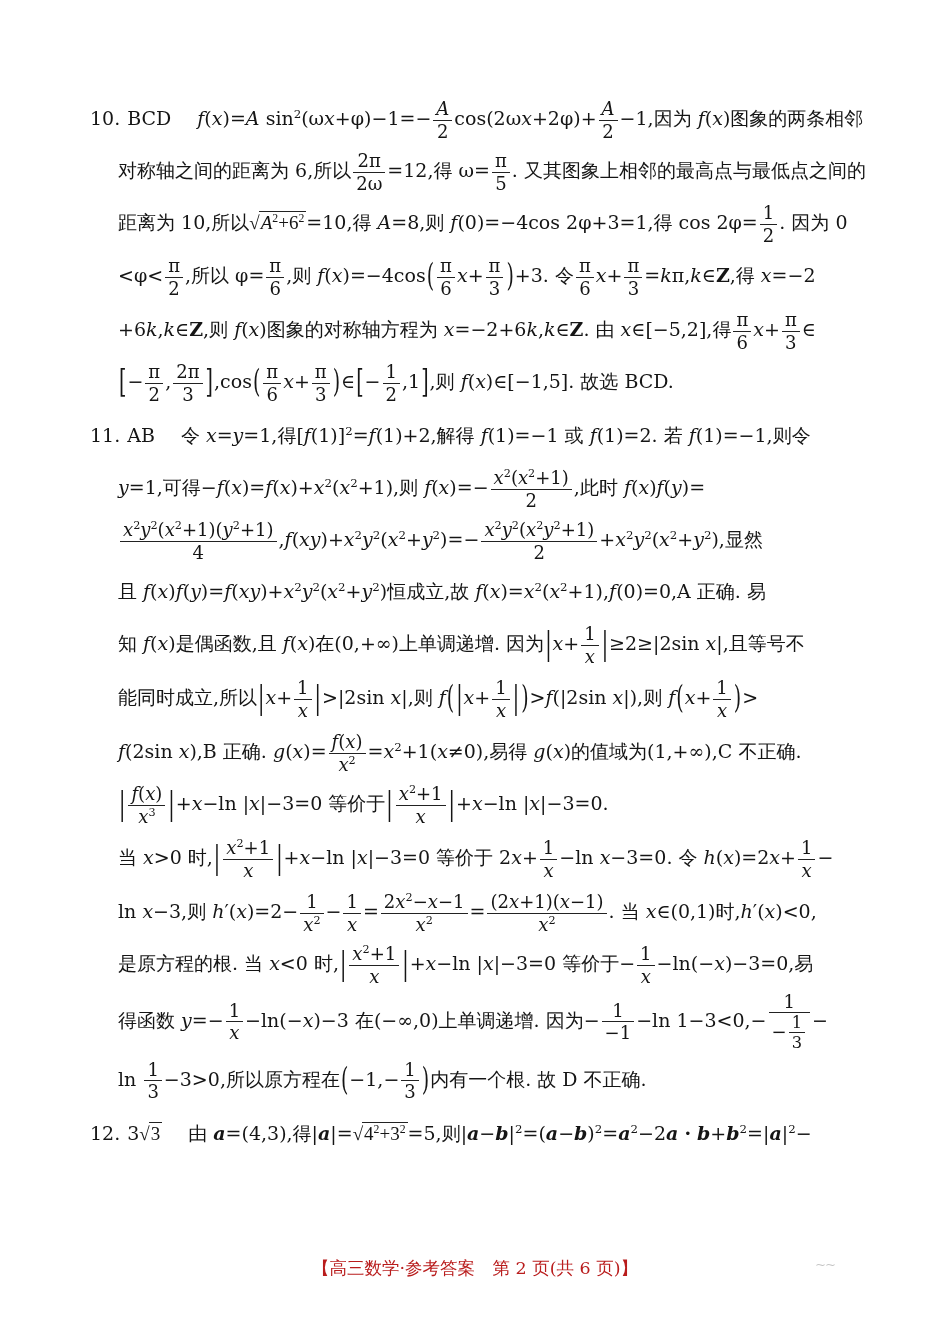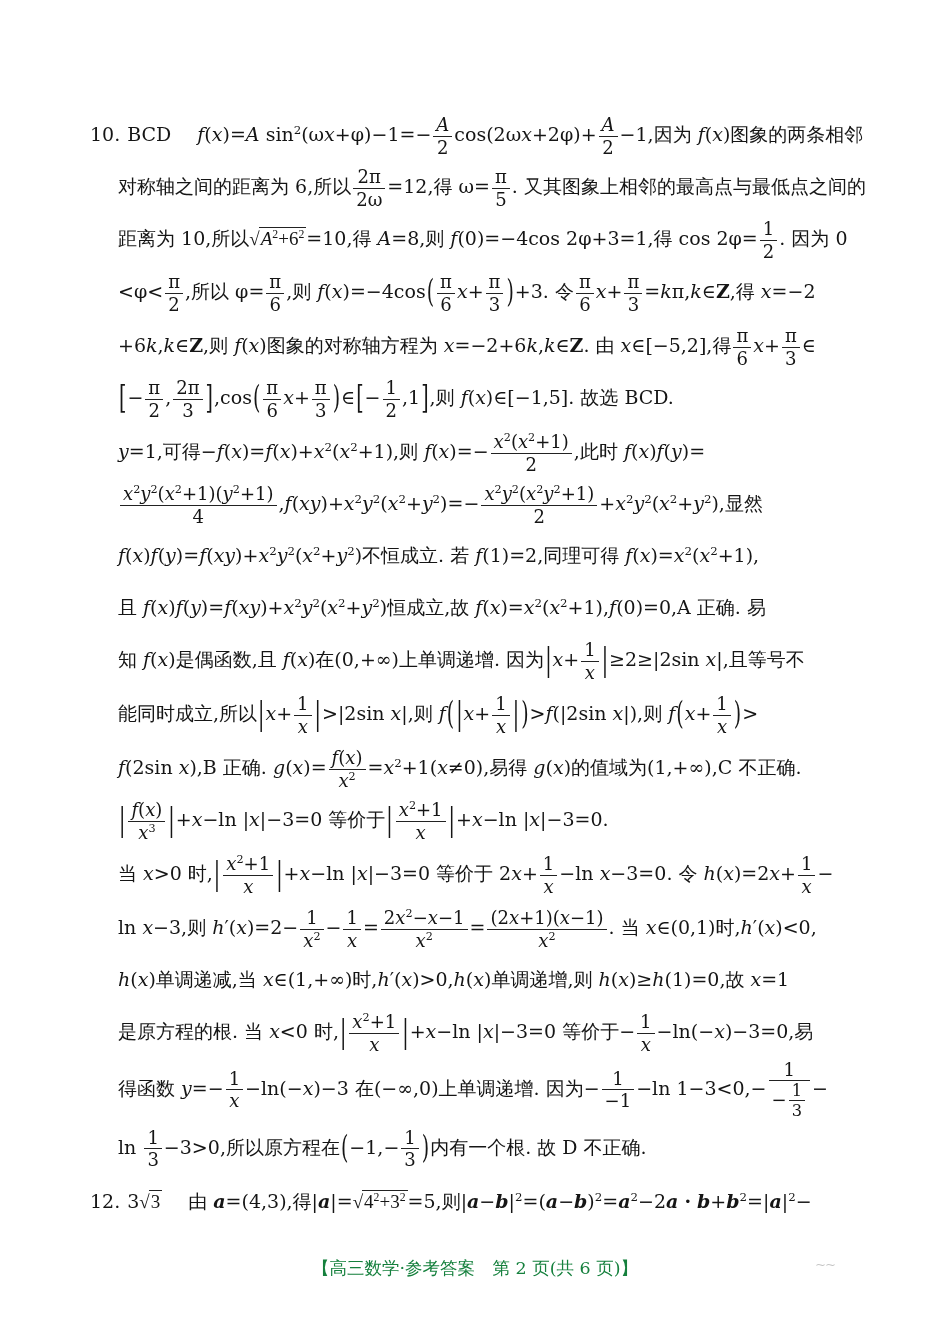--- a/index.html
+++ b/index.html
@@ -1,68 +1,67 @@
 <!DOCTYPE html>
 <html><head>
 <meta charset="utf-8">
 <style>
   html,body{margin:0;padding:0;}
   body{
     width:950px;height:1336px;position:relative;overflow:hidden;
     background:#ffffff;color:#151515;
     font-family:"DejaVu Serif","Liberation Serif",serif;
   }
-  .content{position:absolute;left:90px;top:108px;width:784px;font-size:19px;}
+  .content{position:absolute;left:90px;top:92px;width:784px;font-size:19px;}
   .item{margin:0;}
   .line{line-height:52px;white-space:nowrap;padding-left:28px;}
   .line.first{padding-left:0;}
   .num{margin-right:7px;}
   .ans{margin-right:26px;}
   i{font-style:italic;}
   .rm i,.bz i{font-style:normal;}
   .bz{font-weight:bold;}
   .bv{font-weight:bold;}
   .bv i{font-weight:bold;font-style:italic;}
   .frac{display:inline-block;vertical-align:middle;text-align:center;margin:0 2px;font-size:0.95em;}
   .fnum,.fden{display:block;line-height:1.18;padding:0 3px;}
   .fnum{border-bottom:1.3px solid #222;}
   .fden .frac{font-size:0.9em;}
   sup{font-size:0.62em;line-height:0;vertical-align:0.62em;}
   .sqrt{white-space:nowrap;font-family:Liberation Serif, serif;}
   .radical{margin-right:-1px;}
   .radicand{border-top:1.3px solid #222;padding:0 2px;}
   .big{display:inline-block;transform:scaleY(1.7);transform-origin:center 58%;vertical-align:middle;margin:0 1px;}
-  .footer{position:absolute;left:0;right:0;top:1256px;text-align:center;font-size:17.5px;color:#15803d;}
+  .footer{position:absolute;left:0;right:0;top:1256px;text-align:center;font-size:17.5px;color:#b91c1c;}
   .artifact{position:absolute;left:816px;top:1260px;color:#c4c4c4;font-size:9px;letter-spacing:1px;}
 </style>
 </head>
 <body>
 
 <div class="page">
   <main class="content" id="items">
       <section class="item">
         <div class="line first"><span class="num">10.</span><span class="ans"><span class="rm"><i>BCD</i></span></span><i>f</i>(<i>x</i>)=<i>A</i> <span class="rm"><i>sin</i></span><sup>2</sup>(ω<i>x</i>+φ)−1=−<span class="frac"><span class="fnum"><i>A</i></span><span class="fden">2</span></span><span class="rm"><i>cos</i></span>(2ω<i>x</i>+2φ)+<span class="frac"><span class="fnum"><i>A</i></span><span class="fden">2</span></span>−1,因为 <i>f</i>(<i>x</i>)图象的两条相邻</div>
         <div class="line">对称轴之间的距离为 6,所以<span class="frac"><span class="fnum">2π</span><span class="fden">2ω</span></span>=12,得 ω=<span class="frac"><span class="fnum">π</span><span class="fden">5</span></span>. 又其图象上相邻的最高点与最低点之间的</div>
         <div class="line">距离为 10,所以<span class="sqrt"><span class="radical">√</span><span class="radicand"><i>A</i><sup>2</sup>+6<sup>2</sup></span></span>=10,得 <i>A</i>=8,则 <i>f</i>(0)=−4<span class="rm"><i>cos</i></span> 2φ+3=1,得 <span class="rm"><i>cos</i></span> 2φ=<span class="frac"><span class="fnum">1</span><span class="fden">2</span></span>. 因为 0</div>
         <div class="line">&lt;φ&lt;<span class="frac"><span class="fnum">π</span><span class="fden">2</span></span>,所以 φ=<span class="frac"><span class="fnum">π</span><span class="fden">6</span></span>,则 <i>f</i>(<i>x</i>)=−4<span class="rm"><i>cos</i></span><span class="big">(</span><span class="frac"><span class="fnum">π</span><span class="fden">6</span></span><i>x</i>+<span class="frac"><span class="fnum">π</span><span class="fden">3</span></span><span class="big">)</span>+3. 令<span class="frac"><span class="fnum">π</span><span class="fden">6</span></span><i>x</i>+<span class="frac"><span class="fnum">π</span><span class="fden">3</span></span>=<i>k</i>π,<i>k</i>∈<span class="bz"><i>Z</i></span>,得 <i>x</i>=−2</div>
         <div class="line">+6<i>k</i>,<i>k</i>∈<span class="bz"><i>Z</i></span>,则 <i>f</i>(<i>x</i>)图象的对称轴方程为 <i>x</i>=−2+6<i>k</i>,<i>k</i>∈<span class="bz"><i>Z</i></span>. 由 <i>x</i>∈[−5,2],得<span class="frac"><span class="fnum">π</span><span class="fden">6</span></span><i>x</i>+<span class="frac"><span class="fnum">π</span><span class="fden">3</span></span>∈</div>
         <div class="line"><span class="big">[</span>−<span class="frac"><span class="fnum">π</span><span class="fden">2</span></span>,<span class="frac"><span class="fnum">2π</span><span class="fden">3</span></span><span class="big">]</span>,<span class="rm"><i>cos</i></span><span class="big">(</span><span class="frac"><span class="fnum">π</span><span class="fden">6</span></span><i>x</i>+<span class="frac"><span class="fnum">π</span><span class="fden">3</span></span><span class="big">)</span>∈<span class="big">[</span>−<span class="frac"><span class="fnum">1</span><span class="fden">2</span></span>,1<span class="big">]</span>,则 <i>f</i>(<i>x</i>)∈[−1,5]. 故选 <span class="rm"><i>BCD</i></span>.</div>
       </section>
       <section class="item">
+        <div class="line first"><span class="num">11.</span><span class="ans"><span class="rm"><i>AB</i></span></span>令 <i>x</i>=<i>y</i>=1,得[<i>f</i>(1)]<sup>2</sup>=<i>f</i>(1)+2,解得 <i>f</i>(1)=−1 或 <i>f</i>(1)=2. 若 <i>f</i>(1)=−1,则令</div>
         <div class="line"><i>y</i>=1,可得−<i>f</i>(<i>x</i>)=<i>f</i>(<i>x</i>)+<i>x</i><sup>2</sup>(<i>x</i><sup>2</sup>+1),则 <i>f</i>(<i>x</i>)=−<span class="frac"><span class="fnum"><i>x</i><sup>2</sup>(<i>x</i><sup>2</sup>+1)</span><span class="fden">2</span></span>,此时 <i>f</i>(<i>x</i>)<i>f</i>(<i>y</i>)=</div>
         <div class="line"><span class="frac"><span class="fnum"><i>x</i><sup>2</sup><i>y</i><sup>2</sup>(<i>x</i><sup>2</sup>+1)(<i>y</i><sup>2</sup>+1)</span><span class="fden">4</span></span>,<i>f</i>(<i>xy</i>)+<i>x</i><sup>2</sup><i>y</i><sup>2</sup>(<i>x</i><sup>2</sup>+<i>y</i><sup>2</sup>)=−<span class="frac"><span class="fnum"><i>x</i><sup>2</sup><i>y</i><sup>2</sup>(<i>x</i><sup>2</sup><i>y</i><sup>2</sup>+1)</span><span class="fden">2</span></span>+<i>x</i><sup>2</sup><i>y</i><sup>2</sup>(<i>x</i><sup>2</sup>+<i>y</i><sup>2</sup>),显然</div>
-        <div class="line"><i>f</i>(<i>x</i>)<i>f</i>(<i>y</i>)=<i>f</i>(<i>xy</i>)+<i>x</i><sup>2</sup><i>y</i><sup>2</sup>(<i>x</i><sup>2</sup>+<i>y</i><sup>2</sup>)不恒成立. 若 <i>f</i>(1)=2,同理可得 <i>f</i>(<i>x</i>)=<i>x</i><sup>2</sup>(<i>x</i><sup>2</sup>+1),</div>
         <div class="line">且 <i>f</i>(<i>x</i>)<i>f</i>(<i>y</i>)=<i>f</i>(<i>xy</i>)+<i>x</i><sup>2</sup><i>y</i><sup>2</sup>(<i>x</i><sup>2</sup>+<i>y</i><sup>2</sup>)恒成立,故 <i>f</i>(<i>x</i>)=<i>x</i><sup>2</sup>(<i>x</i><sup>2</sup>+1),<i>f</i>(0)=0,<span class="rm"><i>A</i></span> 正确. 易</div>
         <div class="line">知 <i>f</i>(<i>x</i>)是偶函数,且 <i>f</i>(<i>x</i>)在(0,+∞)上单调递增. 因为<span class="big">|</span><i>x</i>+<span class="frac"><span class="fnum">1</span><span class="fden"><i>x</i></span></span><span class="big">|</span>≥2≥|2<span class="rm"><i>sin</i></span> <i>x</i>|,且等号不</div>
         <div class="line">能同时成立,所以<span class="big">|</span><i>x</i>+<span class="frac"><span class="fnum">1</span><span class="fden"><i>x</i></span></span><span class="big">|</span>&gt;|2<span class="rm"><i>sin</i></span> <i>x</i>|,则 <i>f</i><span class="big">(</span><span class="big">|</span><i>x</i>+<span class="frac"><span class="fnum">1</span><span class="fden"><i>x</i></span></span><span class="big">|</span><span class="big">)</span>&gt;<i>f</i>(|2<span class="rm"><i>sin</i></span> <i>x</i>|),则 <i>f</i><span class="big">(</span><i>x</i>+<span class="frac"><span class="fnum">1</span><span class="fden"><i>x</i></span></span><span class="big">)</span>&gt;</div>
         <div class="line"><i>f</i>(2<span class="rm"><i>sin</i></span> <i>x</i>),<span class="rm"><i>B</i></span> 正确. <i>g</i>(<i>x</i>)=<span class="frac"><span class="fnum"><i>f</i>(<i>x</i>)</span><span class="fden"><i>x</i><sup>2</sup></span></span>=<i>x</i><sup>2</sup>+1(<i>x</i>≠0),易得 <i>g</i>(<i>x</i>)的值域为(1,+∞),<span class="rm"><i>C</i></span> 不正确.</div>
         <div class="line"><span class="big">|</span><span class="frac"><span class="fnum"><i>f</i>(<i>x</i>)</span><span class="fden"><i>x</i><sup>3</sup></span></span><span class="big">|</span>+<i>x</i>−<span class="rm"><i>ln</i></span> |<i>x</i>|−3=0 等价于<span class="big">|</span><span class="frac"><span class="fnum"><i>x</i><sup>2</sup>+1</span><span class="fden"><i>x</i></span></span><span class="big">|</span>+<i>x</i>−<span class="rm"><i>ln</i></span> |<i>x</i>|−3=0.</div>
         <div class="line">当 <i>x</i>&gt;0 时,<span class="big">|</span><span class="frac"><span class="fnum"><i>x</i><sup>2</sup>+1</span><span class="fden"><i>x</i></span></span><span class="big">|</span>+<i>x</i>−<span class="rm"><i>ln</i></span> |<i>x</i>|−3=0 等价于 2<i>x</i>+<span class="frac"><span class="fnum">1</span><span class="fden"><i>x</i></span></span>−<span class="rm"><i>ln</i></span> <i>x</i>−3=0. 令 <i>h</i>(<i>x</i>)=2<i>x</i>+<span class="frac"><span class="fnum">1</span><span class="fden"><i>x</i></span></span>−</div>
         <div class="line"><span class="rm"><i>ln</i></span> <i>x</i>−3,则 <i>h</i>′(<i>x</i>)=2−<span class="frac"><span class="fnum">1</span><span class="fden"><i>x</i><sup>2</sup></span></span>−<span class="frac"><span class="fnum">1</span><span class="fden"><i>x</i></span></span>=<span class="frac"><span class="fnum">2<i>x</i><sup>2</sup>−<i>x</i>−1</span><span class="fden"><i>x</i><sup>2</sup></span></span>=<span class="frac"><span class="fnum">(2<i>x</i>+1)(<i>x</i>−1)</span><span class="fden"><i>x</i><sup>2</sup></span></span>. 当 <i>x</i>∈(0,1)时,<i>h</i>′(<i>x</i>)&lt;0,</div>
-        <div class="line"><i>h</i>(<i>x</i>)单调递减,当 <i>x</i>∈(1,+∞)时,<i>h</i>′(<i>x</i>)&gt;0,<i>h</i>(<i>x</i>)单调递增,则 <i>h</i>(<i>x</i>)≥<i>h</i>(1)=0,故 <i>x</i>=1</div>
         <div class="line">是原方程的根. 当 <i>x</i>&lt;0 时,<span class="big">|</span><span class="frac"><span class="fnum"><i>x</i><sup>2</sup>+1</span><span class="fden"><i>x</i></span></span><span class="big">|</span>+<i>x</i>−<span class="rm"><i>ln</i></span> |<i>x</i>|−3=0 等价于−<span class="frac"><span class="fnum">1</span><span class="fden"><i>x</i></span></span>−<span class="rm"><i>ln</i></span>(−<i>x</i>)−3=0,易</div>
         <div class="line">得函数 <i>y</i>=−<span class="frac"><span class="fnum">1</span><span class="fden"><i>x</i></span></span>−<span class="rm"><i>ln</i></span>(−<i>x</i>)−3 在(−∞,0)上单调递增. 因为−<span class="frac"><span class="fnum">1</span><span class="fden">−1</span></span>−<span class="rm"><i>ln</i></span> 1−3&lt;0,−<span class="frac"><span class="fnum">1</span><span class="fden">−<span class="frac"><span class="fnum">1</span><span class="fden">3</span></span></span></span>−</div>
         <div class="line"><span class="rm"><i>ln</i></span> <span class="frac"><span class="fnum">1</span><span class="fden">3</span></span>−3&gt;0,所以原方程在<span class="big">(</span>−1,−<span class="frac"><span class="fnum">1</span><span class="fden">3</span></span><span class="big">)</span>内有一个根. 故 <span class="rm"><i>D</i></span> 不正确.</div>
       </section>
       <section class="item">
         <div class="line first"><span class="num">12.</span><span class="ans">3<span class="sqrt"><span class="radical">√</span><span class="radicand">3</span></span></span>由 <span class="bv"><i>a</i></span>=(4,3),得|<span class="bv"><i>a</i></span>|=<span class="sqrt"><span class="radical">√</span><span class="radicand">4<sup>2</sup>+3<sup>2</sup></span></span>=5,则|<span class="bv"><i>a</i></span>−<span class="bv"><i>b</i></span>|<sup>2</sup>=(<span class="bv"><i>a</i></span>−<span class="bv"><i>b</i></span>)<sup>2</sup>=<span class="bv"><i>a</i></span><sup>2</sup>−2<span class="bv"><i>a</i></span> <span class="bv">·</span> <span class="bv"><i>b</i></span>+<span class="bv"><i>b</i></span><sup>2</sup>=|<span class="bv"><i>a</i></span>|<sup>2</sup>−</div>
       </section>
     </main>
   <footer class="footer">
     <span>【高三数学·参考答案　第 2 页(共 6 页)】</span>

